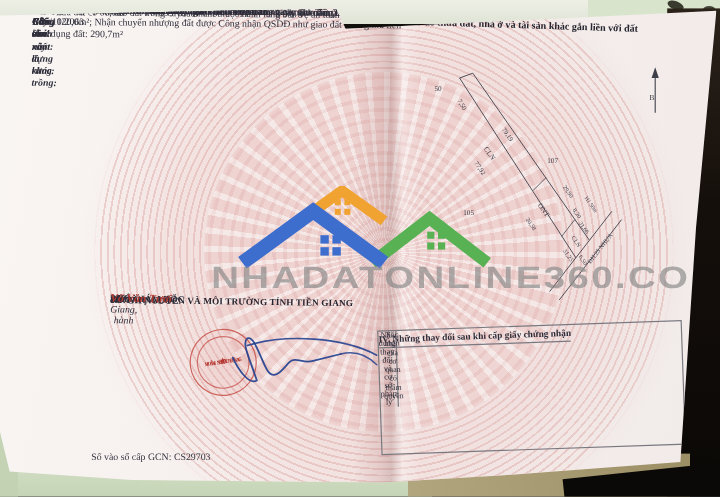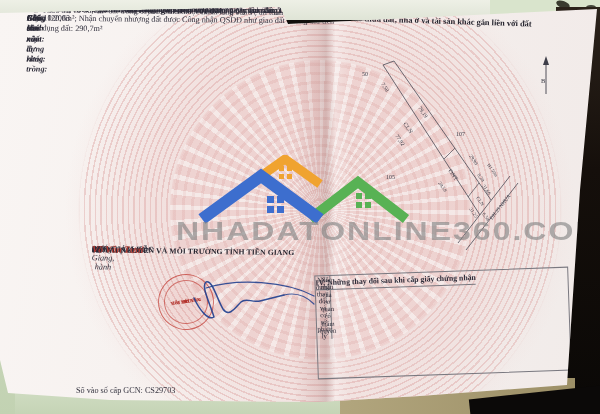--- a/index.html
+++ b/index.html
@@ -56,21 +56,21 @@
   .sign .gap{height:46px;}
   .sign .name{color:#b0372e;font-style:italic;font-weight:bold;font-size:9.5px;}
   .seal{left:158px;top:274px;width:56px;height:56px;border-radius:50%;border:1.6px solid rgba(193,62,54,0.75);
     background:radial-gradient(circle,rgba(222,120,112,0.12),rgba(222,120,112,0.03));transform:rotate(-8deg);}
   .seal .inner{left:5px;top:5px;right:5px;bottom:5px;border-radius:50%;border:1px solid rgba(193,62,54,0.65);
     display:flex;flex-direction:column;align-items:center;justify-content:center;color:rgba(178,48,42,0.95);
     font-size:4.6px;line-height:1.15;text-align:center;font-weight:bold;}
   .seal .star{position:static;font-size:5.5px;line-height:1;}
   .seal .inner span{position:static;}
   .sig-svg{left:186px;top:276px;width:132px;height:52px;}
-  .reg{left:76px;top:386px;font-size:8.2px;color:#33323e;}
+  .reg{left:76px;top:376px;font-size:8.2px;color:#33323e;}
 
   
   .h3{left:328px;top:17px;width:245px;font-weight:bold;font-size:8.4px;line-height:1.15;
     transform:rotate(1.8deg);color:#26252f;}
   .diagram{left:330px;top:48px;width:220px;height:215px;}
   .diagram text{fill:#3e3e49;font-family:"Liberation Serif",serif;}
   .tbl{left:316px;top:271px;width:254px;height:104px;border:1px solid #7a7980;transform:rotate(-2deg);
     color:#2e2d3a;background:rgba(255,255,255,0.06);}
   .tbl .t-title{position:static;height:14px;border-bottom:1px solid #7a7980;text-align:center;
     font-weight:bold;font-size:7.8px;padding-top:2px;}

